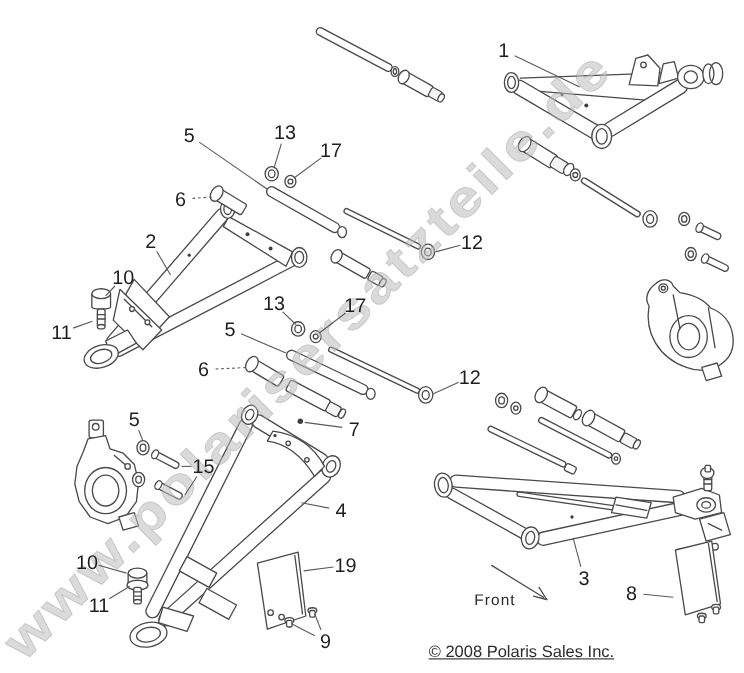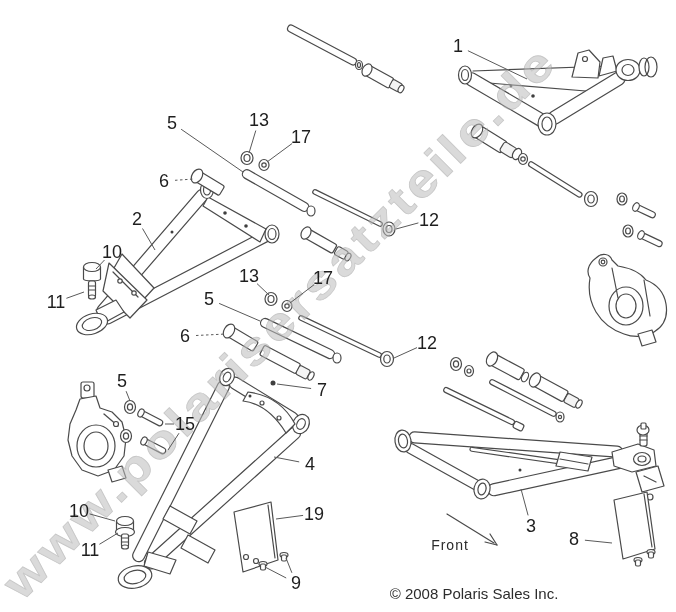--- a/index.html
+++ b/index.html
@@ -12,21 +12,21 @@
   .dk{fill:#3f3f3f;stroke:none;}
   .leader{stroke:#5a5a5a;stroke-width:1;}
   .leader.dashed{stroke-dasharray:2.5,2.5;}
   .wm-text{fill:#bdbdbd;stroke:#9a9a9a;stroke-width:0.8;opacity:0.55;
            font-weight:bold;letter-spacing:3px;font-family:"Liberation Sans",sans-serif;}
   .co-label{position:absolute;transform:translate(-50%,-50%);font-size:18px;color:#1e1e1e;
             line-height:1;white-space:nowrap;}
   .front-label{position:absolute;transform:translate(-50%,-50%);font-size:14px;color:#2a2a2a;
                letter-spacing:1px;}
   .copyright{position:absolute;transform:translate(-50%,-50%);font-size:15px;color:#2c2c2c;
-             white-space:nowrap;}
+             white-space:nowrap;text-decoration:underline;}
 </style>
 </head>
 <body>
 
 <div class="stage">
 
   <svg id="art" width="676" height="612" viewBox="0 0 676 612">
 
     <g>
       <rect class="pt" x="288" y="23.5" width="77" height="7" rx="3.5" transform="rotate(27.9 288 27)"></rect>

